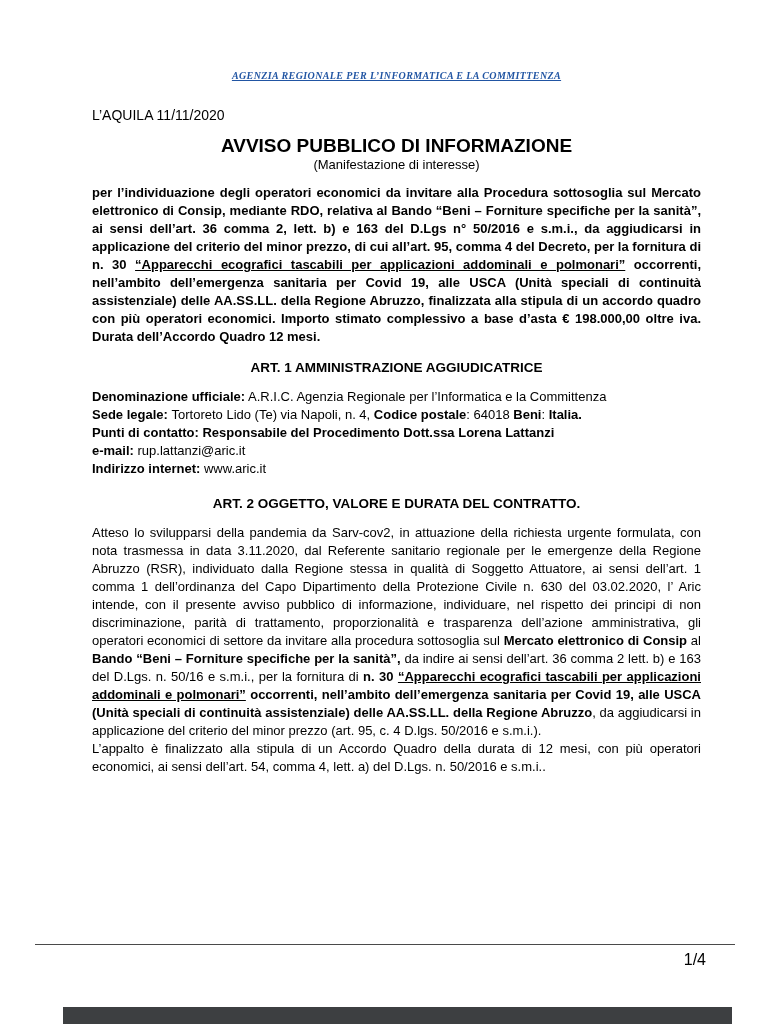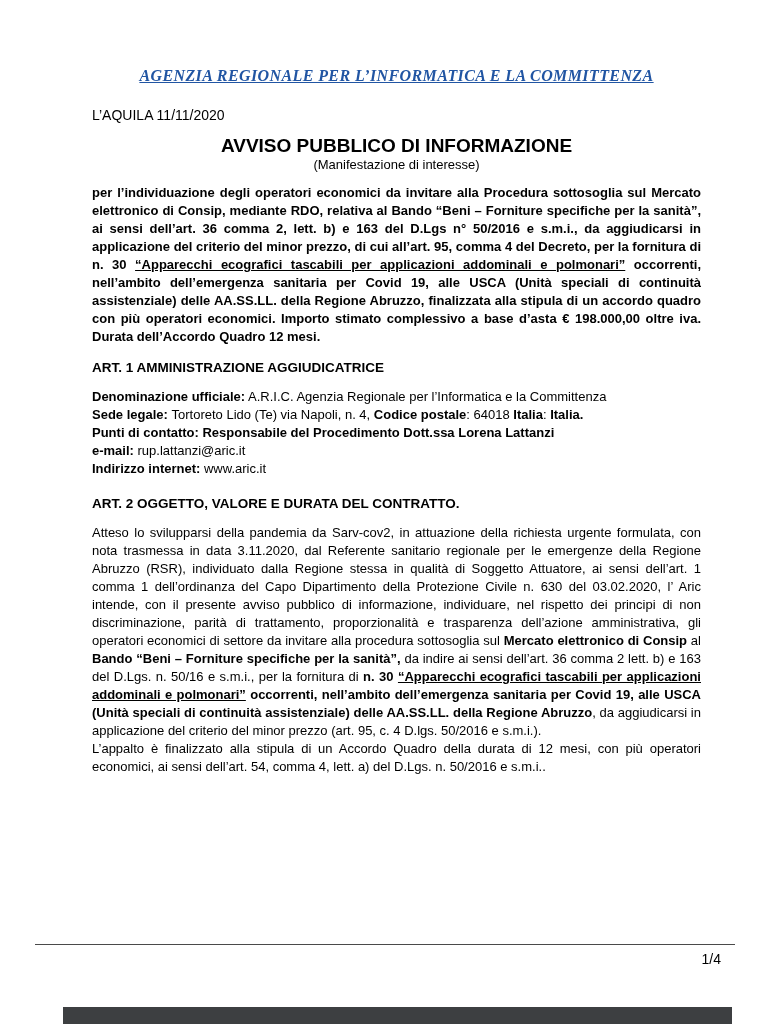--- a/index.html
+++ b/index.html
@@ -14,21 +14,21 @@
   .content {
     position: absolute; top: 0; left: 0; right: 0; bottom: 82px;
     padding: 68px 69px 0 92px;
     overflow: hidden;
   }
   .doc-header {
     text-align: center;
     font-family: "Liberation Serif", serif;
     font-style: italic;
     font-weight: bold;
-    font-size: 16px;
+    font-size: 10px;
     letter-spacing: 0.4px;
     color: #2155a3;
   }
   .hdr-line { text-decoration: underline; margin-bottom: 11px; line-height: 16px; }
   .date-line { margin-top: 24px; font-size: 14px; line-height: 15px; }
   .doc-title {
     margin: 13px 0 0 0;
     text-align: center;
     font-size: 19px;
     font-weight: bold;
@@ -42,34 +42,34 @@
   }
   .para {
     margin: 0;
     font-size: 13px;
     line-height: 18px;
     text-align: justify;
   }
   .intro { margin-top: 11px; font-weight: bold; }
   .section-heading {
     margin: 13px 0 11px 0;
-    text-align: left;
+    text-align: center;
     font-size: 13.5px;
     font-weight: bold;
     line-height: 18px;
   }
   .art2-heading { margin-top: 17px; margin-bottom: 11px; }
   .contact-block .para { margin: 0; }
   .footer { position: absolute; top: 944px; left: 0; right: 0; }
   .footer-rule { border: none; border-top: 1px solid #4a4a4a; margin: 0 35px; }
   .page-number {
     margin-top: 6px;
-    padding-right: 49px;
+    padding-right: 64px;
     text-align: right;
-    font-size: 14px;
+    font-size: 16px;
   }
   .bottom-bar {
     position: absolute;
     bottom: 0; left: 63px;
     width: 669px; height: 17px;
     background: #3d3f41;
   }
   .seg-b { font-weight: bold; margin-top: 8px; }
   .seg-u { text-decoration: underline; }
 </style>
@@ -86,21 +86,21 @@
 
   <h1 class="doc-title">AVVISO PUBBLICO DI INFORMAZIONE</h1>
   <div class="doc-subtitle">(Manifestazione di interesse)</div>
 
   <p class="para intro"><span class="seg-b">per l’individuazione degli operatori economici da invitare alla Procedura sottosoglia sul Mercato elettronico di Consip, mediante RDO, relativa al Bando “Beni – Forniture specifiche per la sanità”, ai sensi dell’art. 36 comma 2, lett. b) e 163 del D.Lgs n° 50/2016 e s.m.i., da aggiudicarsi in applicazione del criterio del minor prezzo, di cui all’art. 95, comma 4 del Decreto, per la fornitura di n. 30 </span><span class="seg-b seg-u">“Apparecchi ecografici tascabili per applicazioni addominali e polmonari”</span><span class="seg-b"> occorrenti, nell’ambito dell’emergenza sanitaria per Covid 19, alle USCA (Unità speciali di continuità assistenziale) delle AA.SS.LL. della Regione Abruzzo, finalizzata alla stipula di un accordo quadro con più operatori economici. Importo stimato complessivo a base d’asta € 198.000,00 oltre iva. Durata dell’Accordo Quadro 12 mesi.</span></p>
 
   <h2 class="section-heading">ART. 1 AMMINISTRAZIONE AGGIUDICATRICE</h2>
 
   <div class="contact-block">
     <p class="para"><span class="seg-b">Denominazione ufficiale:</span><span> A.R.I.C. Agenzia Regionale per l’Informatica e la Committenza</span></p>
-    <p class="para"><span class="seg-b">Sede legale: </span><span>Tortoreto Lido (Te) via Napoli, n. 4,  </span><span class="seg-b">Codice postale</span><span>: 64018 </span><span class="seg-b">Italia</span><span>: </span><span class="seg-b">Italia.</span></p>
+    <p class="para"><span class="seg-b">Sede legale: </span><span>Tortoreto Lido (Te) via Napoli, n. 4,  </span><span class="seg-b">Codice postale</span><span>: 64018 </span><span class="seg-b">Beni</span><span>: </span><span class="seg-b">Italia.</span></p>
     <p class="para"><span class="seg-b">Punti di contatto: Responsabile del Procedimento Dott.ssa Lorena Lattanzi</span></p>
     <p class="para"><span class="seg-b">e-mail: </span><span>rup.lattanzi@aric.it</span></p>
     <p class="para"><span class="seg-b">Indirizzo internet: </span><span>www.aric.it</span></p>
   </div>
 
   <h2 class="section-heading art2-heading">ART. 2 OGGETTO, VALORE E DURATA DEL CONTRATTO.</h2>
 
   <p class="para"><span>Atteso lo svilupparsi della pandemia da Sarv-cov2, in attuazione della richiesta urgente formulata, con nota trasmessa in data 3.11.2020, dal Referente sanitario regionale per le emergenze della Regione Abruzzo (RSR), individuato dalla Regione stessa in qualità di Soggetto Attuatore, ai sensi dell’art. 1 comma 1 dell’ordinanza del Capo Dipartimento della Protezione Civile n. 630 del 03.02.2020,  l’ Aric intende, con il presente avviso pubblico di informazione, individuare, nel rispetto dei principi di non discriminazione, parità di trattamento, proporzionalità e trasparenza dell’azione amministrativa, gli operatori economici di settore da invitare alla procedura sottosoglia sul </span><span class="seg-b">Mercato elettronico di Consip</span><span> al </span><span class="seg-b">Bando “Beni – Forniture specifiche per la sanità”,</span><span> da indire ai sensi dell’art. 36 comma 2 lett. b) e 163 del D.Lgs. n. 50/16 e s.m.i., per la fornitura di </span><span class="seg-b">n. 30 </span><span class="seg-b seg-u">“Apparecchi ecografici tascabili per applicazioni addominali e polmonari”</span><span class="seg-b"> occorrenti, nell’ambito dell’emergenza sanitaria per Covid 19, alle USCA (Unità speciali di continuità assistenziale) delle AA.SS.LL. della Regione Abruzzo</span><span>, da aggiudicarsi in applicazione del criterio del minor prezzo (art. 95, c. 4 D.lgs. 50/2016 e s.m.i.).</span></p>
   <p class="para"><span>L’appalto è finalizzato alla stipula di un Accordo Quadro della durata di 12 mesi, con più operatori economici, ai sensi dell’art. 54, comma 4, lett. a) del D.Lgs. n. 50/2016 e s.m.i..</span></p>
 

